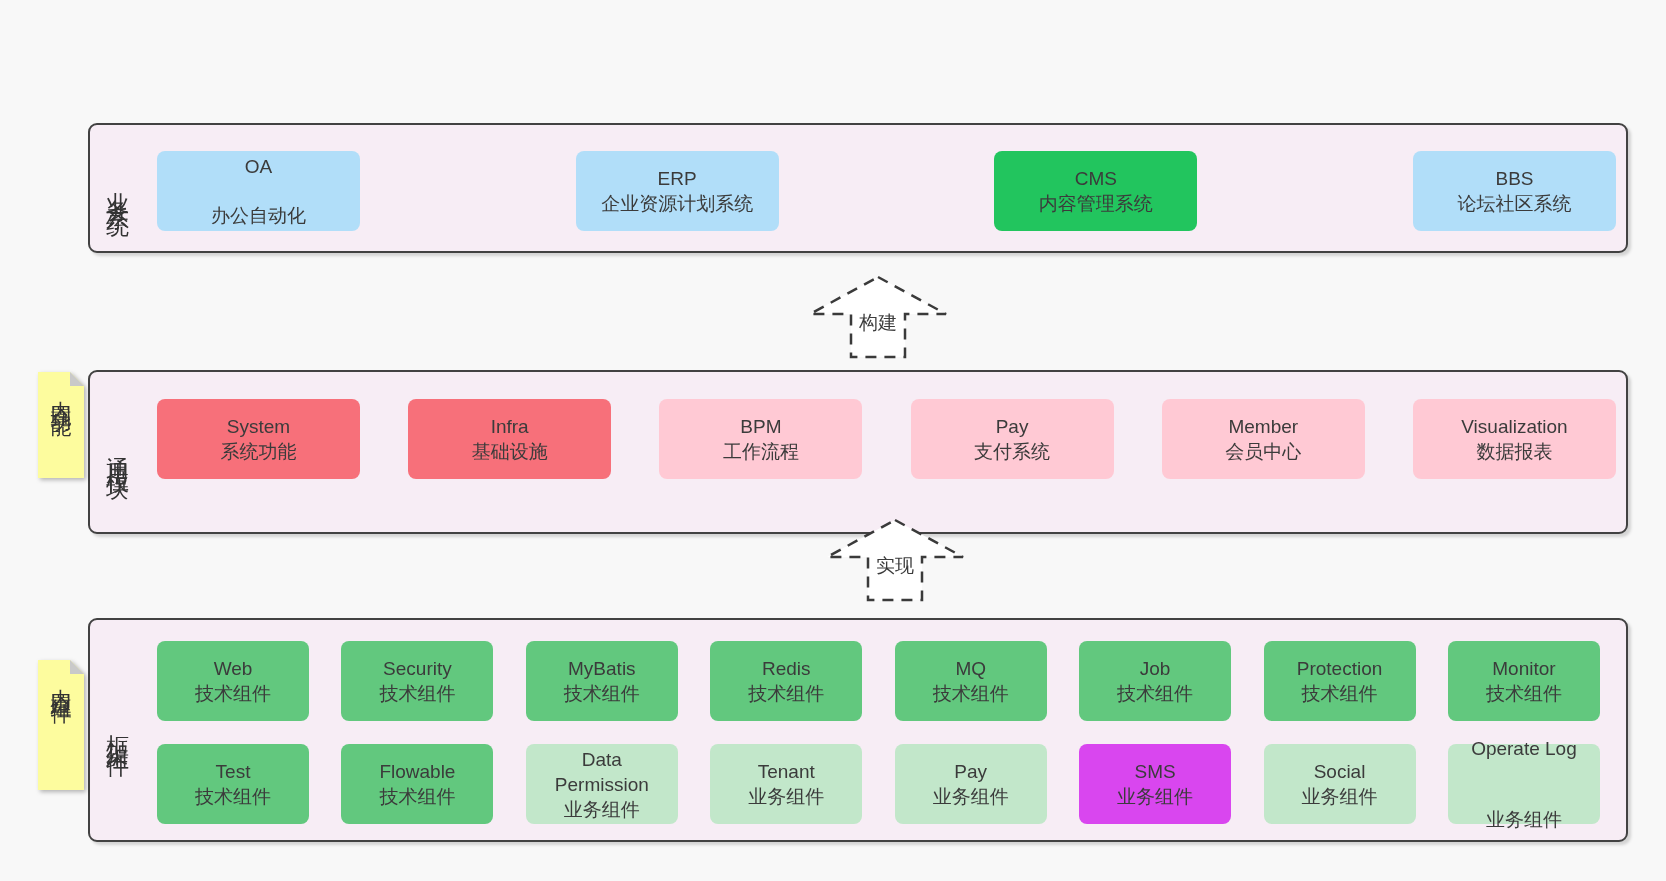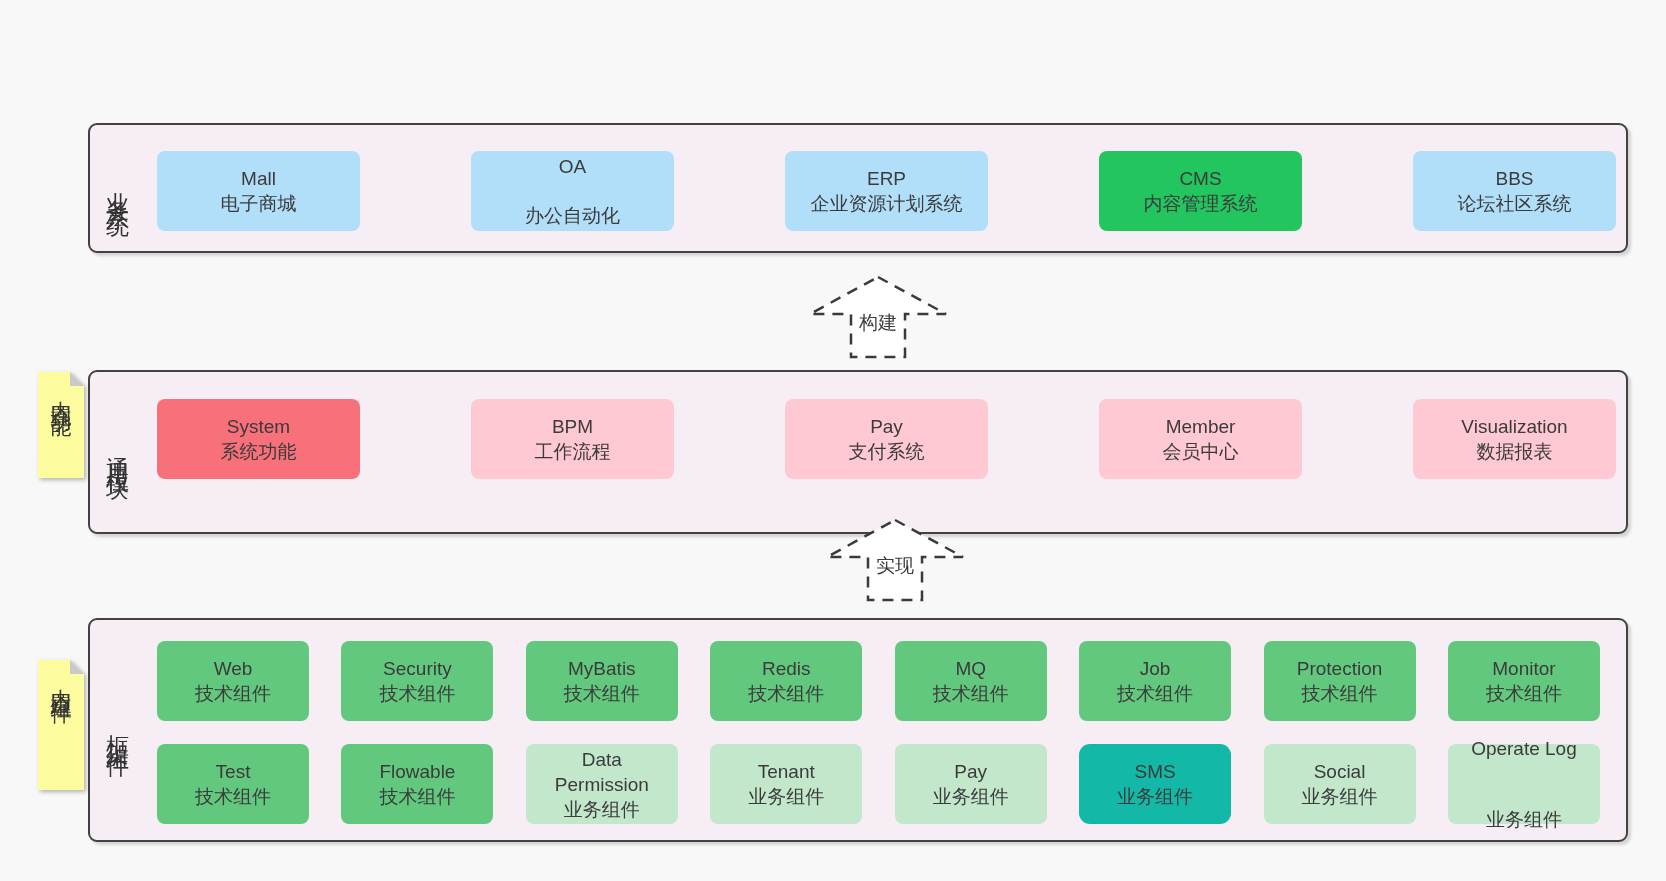--- a/index.html
+++ b/index.html
@@ -88,24 +88,20 @@
 </head>
 <body>
 
 <div class="canvas">
 
   <div class="section sec0">
     <div class="sec-label">
       <span>业务系统</span>
     </div>
     <div class="row row-w6">
-        <div class="box" style="background: rgb(177, 222, 249);">
-          <div>Mall</div>
-          <div>电子商城</div>
-        </div>
         <div class="box" style="background: rgb(177, 222, 249); gap: 24px;">
           <div>OA</div>
           <div>办公自动化</div>
         </div>
         <div class="box" style="background: rgb(177, 222, 249);">
           <div>ERP</div>
           <div>企业资源计划系统</div>
         </div>
         <div class="box" style="background: #22c55e;">
           <div>CMS</div>
@@ -127,20 +123,24 @@
 
   <div class="section sec1">
     <div class="sec-label">
       <span>通用模块</span>
     </div>
     <div class="row row-w6">
         <div class="box" style="background: rgb(247, 112, 122);">
           <div>System</div>
           <div>系统功能</div>
         </div>
+        <div class="box" style="background: rgb(247, 112, 122);">
+          <div>Infra</div>
+          <div>基础设施</div>
+        </div>
         <div class="box" style="background: rgb(255, 201, 212);">
           <div>BPM</div>
           <div>工作流程</div>
         </div>
         <div class="box" style="background: rgb(255, 201, 212);">
           <div>Pay</div>
           <div>支付系统</div>
         </div>
         <div class="box" style="background: rgb(255, 201, 212);">
           <div>Member</div>
@@ -220,21 +220,21 @@
           <div>业务组件</div>
         </div>
         <div class="box" style="background: rgb(194, 231, 202);">
           <div>Tenant</div>
           <div>业务组件</div>
         </div>
         <div class="box" style="background: rgb(194, 231, 202);">
           <div>Pay</div>
           <div>业务组件</div>
         </div>
-        <div class="box" style="background: #14b8a6; border-radius: 11px;">
+        <div class="box" style="background: #d946ef;">
           <div>SMS</div>
           <div>业务组件</div>
         </div>
         <div class="box" style="background: rgb(194, 231, 202);">
           <div>Social</div>
           <div>业务组件</div>
         </div>
         <div class="box" style="background: rgb(194, 231, 202); gap: 46px;">
           <div>Operate Log</div>
           <div>业务组件</div>

